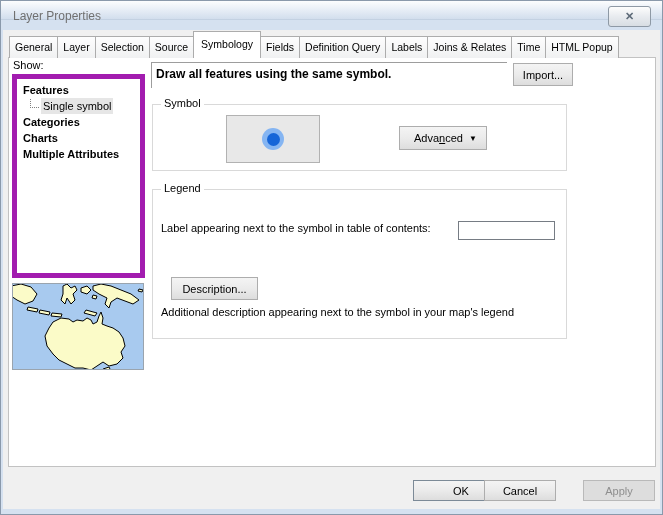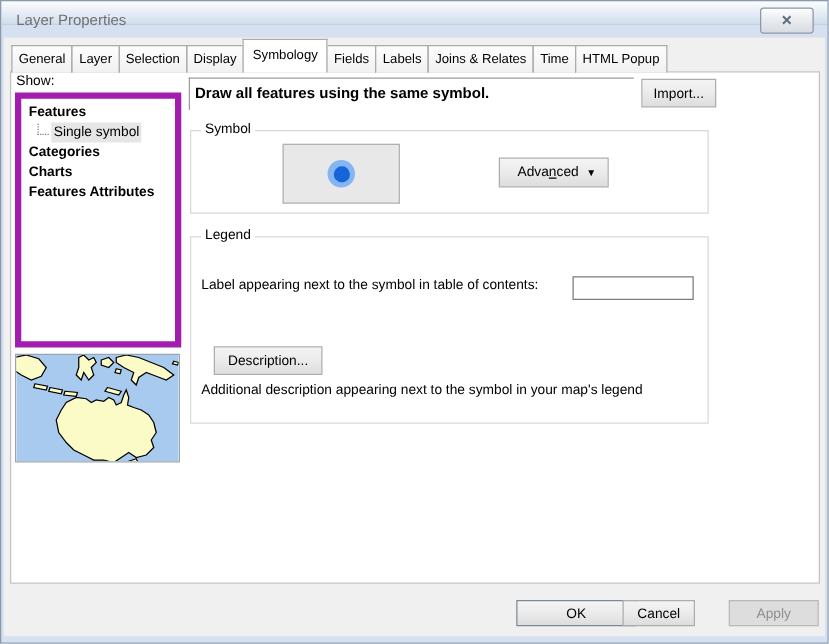--- a/index.html
+++ b/index.html
@@ -97,21 +97,21 @@
     left:458px; top:221px; width:97px; height:19px;
     border:1px solid #767C84; background:#fff; z-index:11;
     font-family:"Liberation Sans", sans-serif; font-size:11px; padding:0 3px;
   }
   .description-btn { left:171px; top:277px; width:87px; height:23px; }
   .additional-text { left:161px; top:306px; z-index:11; white-space:nowrap; }
 
   
   .footer-btn { top:480px; height:21px; }
   .ok-btn { left:413px; width:96px; border-color:#7C8A97; }
-  .cancel-btn { left:498px; width:58px; }
+  .cancel-btn { left:484px; width:72px; }
   .apply-btn {
     left:583px; width:72px;
     background:#DDDDDD; border-color:#B9B9B9; color:#8E8E8E;
   }
 </style>
 </head>
 <body>
 
 <div class="abs outer-frame"></div>
 
@@ -123,40 +123,41 @@
 </div>
 
 <div class="abs dialog-body"></div>
 
 <div class="abs tabpage"></div>
 
 <div class="abs tabstrip">
   <div class="tab">General</div>
   <div class="tab">Layer</div>
   <div class="tab">Selection</div>
-  <div class="tab">Display</div>
+  <div class="tab">Source</div>
   <div class="tab active">Symbology</div>
   <div class="tab">Fields</div>
+  <div class="tab">Definition Query</div>
   <div class="tab">Labels</div>
   <div class="tab">Joins &amp; Relates</div>
   <div class="tab">Time</div>
   <div class="tab">HTML Popup</div>
 </div>
 
 <div class="abs show-label">Show:</div>
 
 <div class="abs listbox">
   <div class="list-item">Features</div>
   <div class="list-item child">
     <span class="connector"></span>
     <span class="sel-highlight">Single symbol</span>
   </div>
   <div class="list-item">Categories</div>
   <div class="list-item">Charts</div>
-  <div class="list-item">Features Attributes</div>
+  <div class="list-item">Multiple Attributes</div>
 </div>
 
 <div class="abs map-preview">
   <svg width="130" height="85" viewBox="0 0 130 85">
     <rect x="0" y="0" width="130" height="85" fill="#A8CAEF"></rect>
     <g stroke="#000" stroke-width="1" fill="#FBFBC8">
       <path d="M-2,2 L8,0 L18,3 L24,10 L20,17 L12,20 L4,16 L-2,12 Z"></path>
       <path d="M15,23 L25,25 L24,28 L14,26 Z"></path>
       <path d="M27,26 L37,28 L36,31 L26,29 Z"></path>
       <path d="M39,29 L49,30 L48,33 L38,32 Z"></path>

